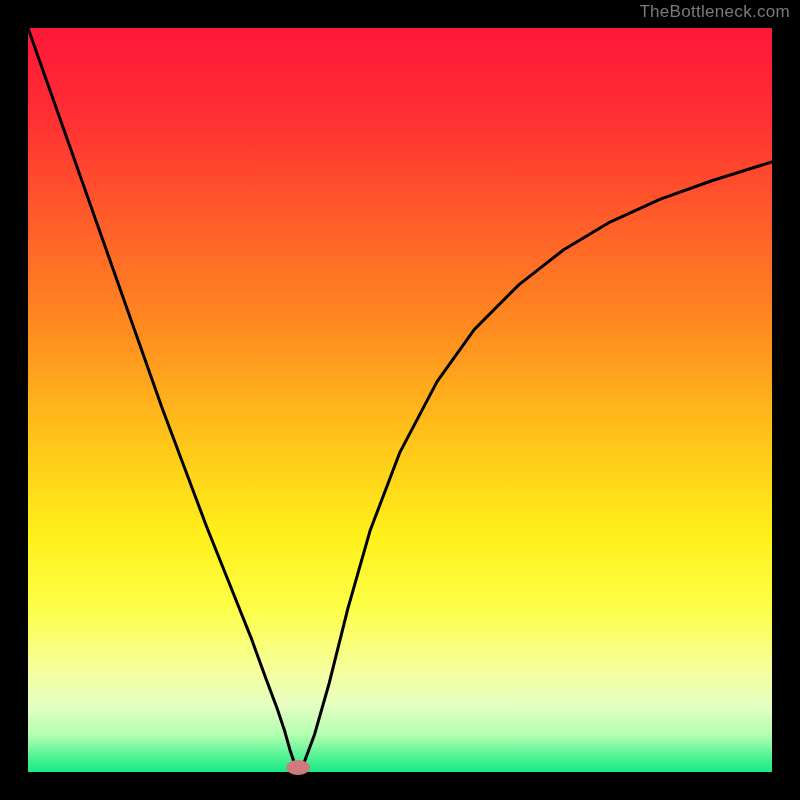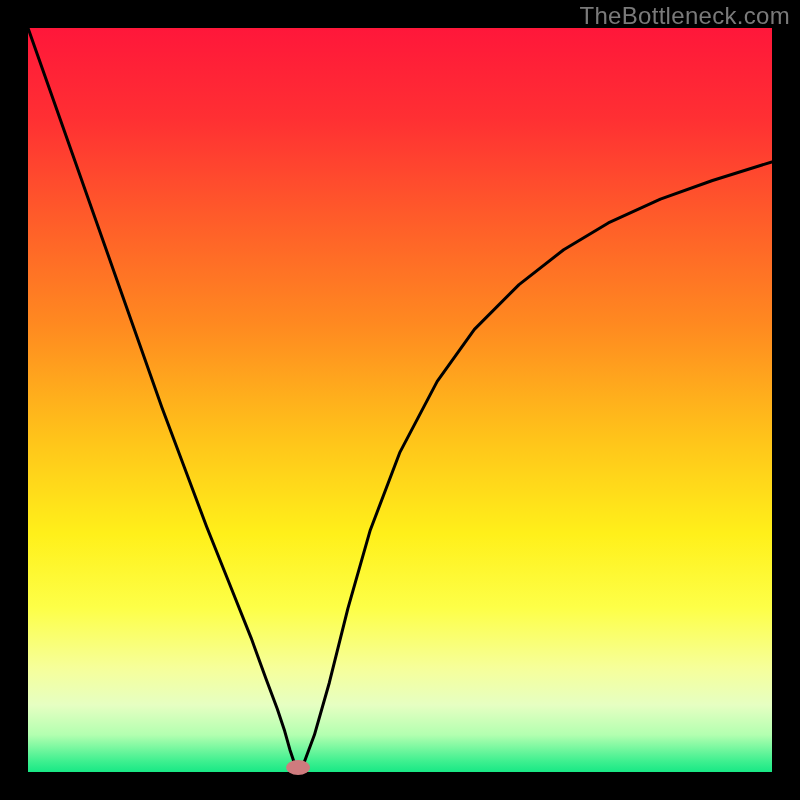--- a/index.html
+++ b/index.html
@@ -15,21 +15,21 @@
     position: relative;
     width: 800px;
     height: 800px;
     background: #000;
   }
   .watermark {
     position: absolute;
     top: 2px;
     right: 10px;
     color: #7a7a7a;
-    font-size: 24px;
+    font-size: 17px;
     font-weight: 400;
     letter-spacing: 0.3px;
     font-family: Arial, Helvetica, sans-serif;
     z-index: 10;
   }
   svg {
     position: absolute;
     top: 0;
     left: 0;
   }

